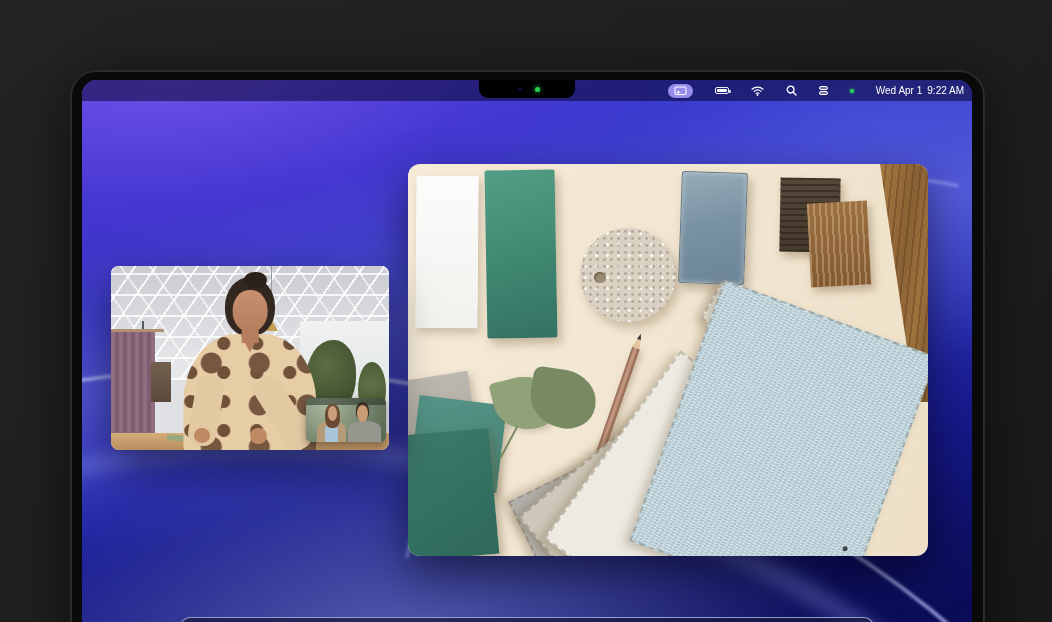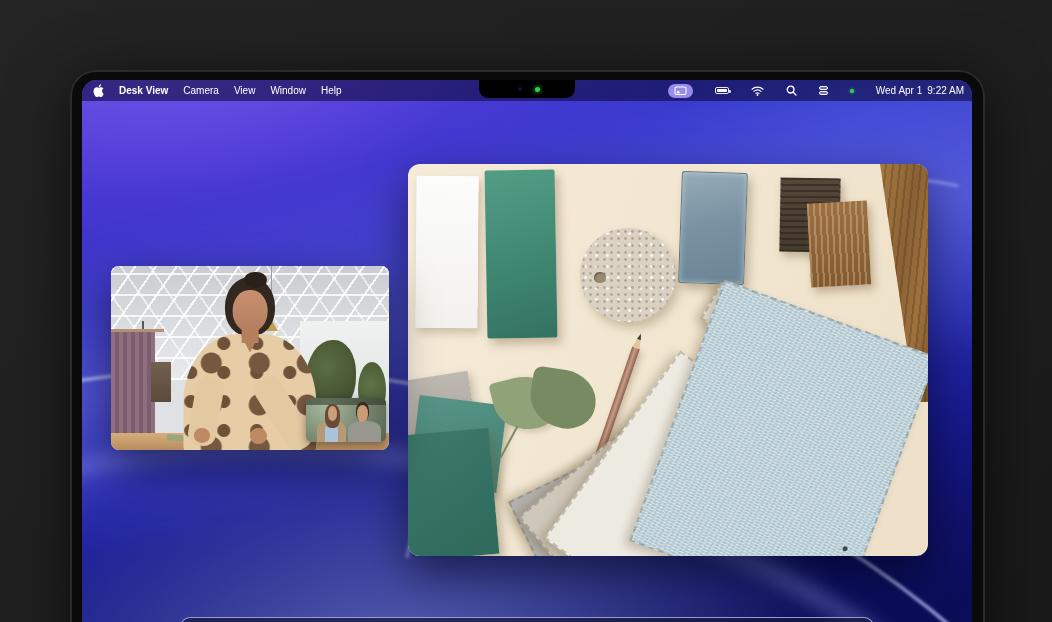--- a/index.html
+++ b/index.html
@@ -220,33 +220,20 @@
     <div class="screen">
 
       <div class="wp"></div>
       <div class="wp-sheen"></div>
       <div class="wp-glow"></div>
       <div class="arc arc3"></div>
       <div class="arc arc1"></div>
       <div class="arc arc2"></div>
 
       <div class="menubar">
-        <div class="mb-left">
-          <span>
-            <svg class="apple-svg" viewBox="0 0 14 17">
-              <path d="M11.6 9c0-2.1 1.7-3.1 1.8-3.2-1-1.4-2.5-1.6-3-1.6-1.3-.1-2.5.8-3.1.8-.6 0-1.6-.8-2.7-.8C3.2 4.3 1.9 5.1 1.2 6.4-.3 9 .8 12.9 2.2 15c.7 1 1.5 2.2 2.6 2.1 1-.1 1.4-.7 2.7-.7s1.6.7 2.7.7c1.1 0 1.8-1 2.5-2.1.8-1.2 1.1-2.3 1.1-2.4 0 0-2.2-.8-2.2-3.6z"></path>
-              <path d="M9.6 2.9c.5-.7 .9-1.6 .8-2.6-.8 0-1.8 .5-2.3 1.2-.5 .6-1 1.6-.8 2.5 .9 .1 1.8-.4 2.3-1.1z"></path>
-            </svg>
-          </span>
-          <span class="mb-item active">Desk View</span>
-          <span class="mb-item">Camera</span>
-          <span class="mb-item">View</span>
-          <span class="mb-item">Window</span>
-          <span class="mb-item">Help</span>
-        </div>
         <div class="mb-right">
           <span class="vid-pill">
             <svg viewBox="0 0 13 10" fill="none" stroke="#fff" stroke-width="1.1">
               <rect x="1" y="1" width="11" height="7.5" rx="1.6"></rect>
               <circle cx="4.2" cy="6.2" r="1.3" fill="#fff" stroke="none"></circle>
             </svg>
           </span>
           <span class="batt"></span>
           <span>
             <svg class="mb-svg" width="13" height="10" viewBox="0 0 13 10" fill="none" stroke="#fff" stroke-width="1.2" stroke-linecap="round">

